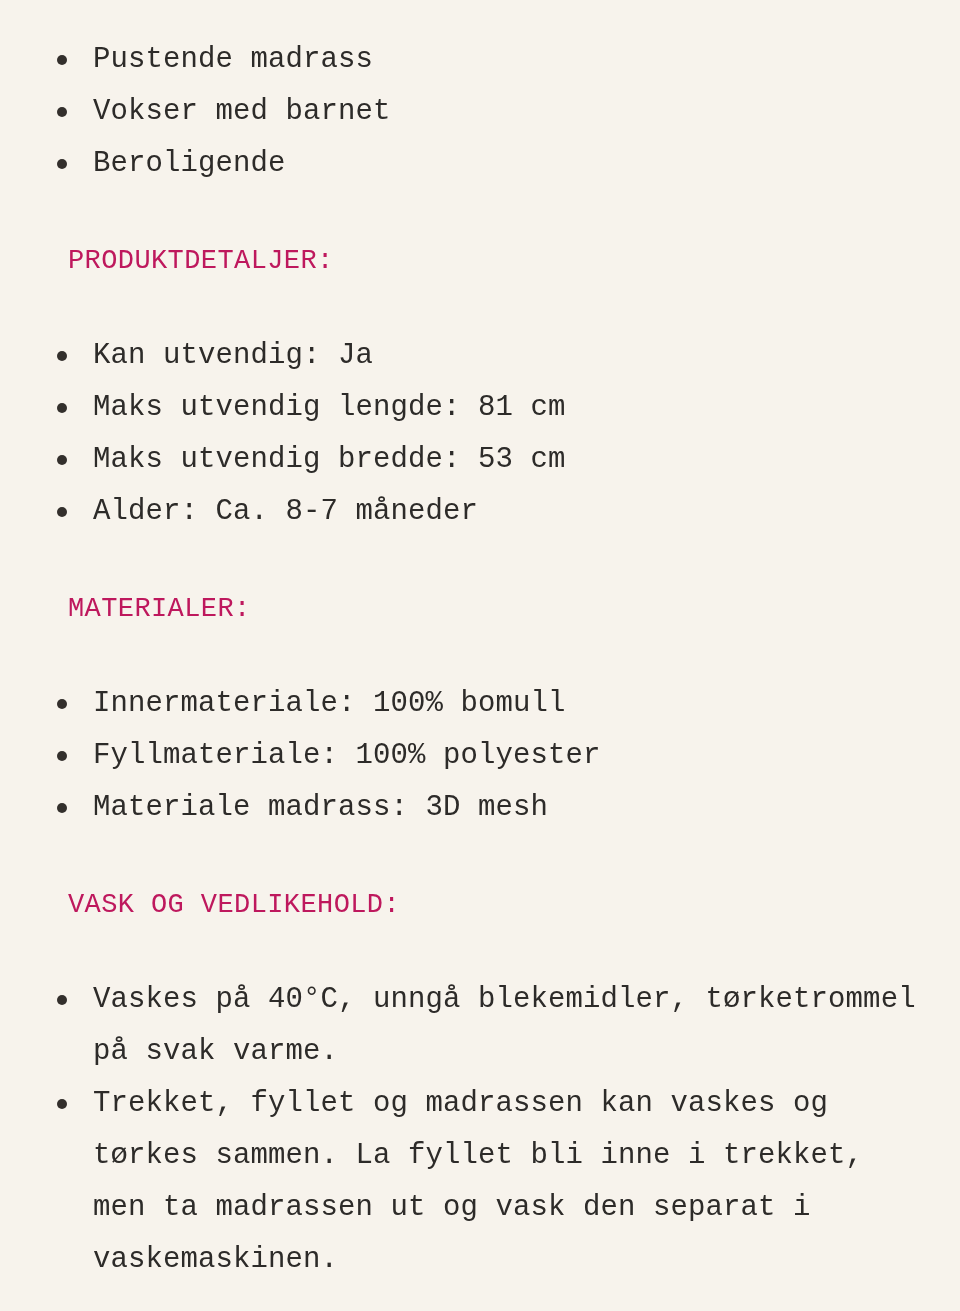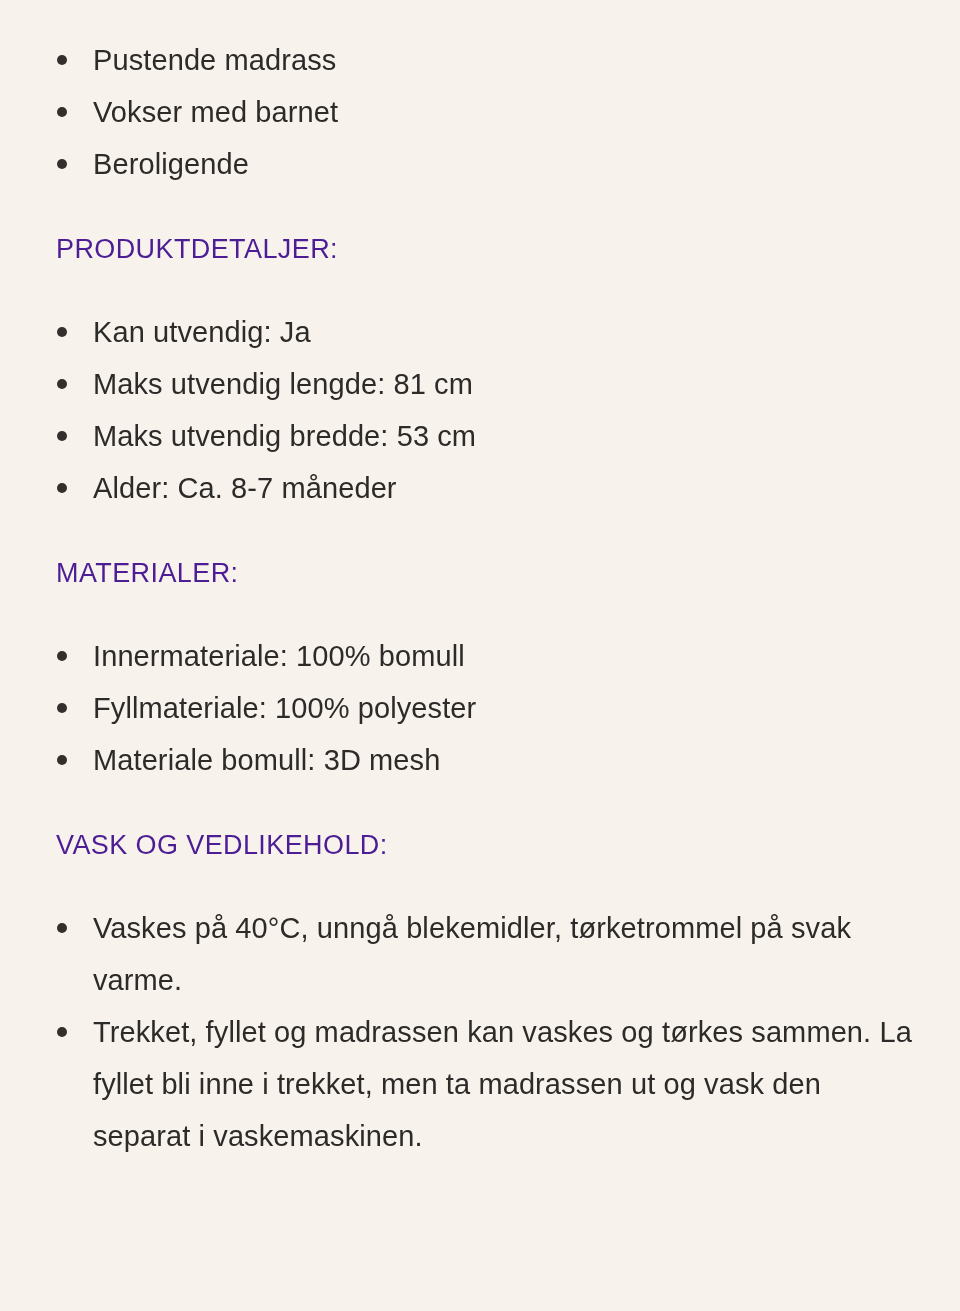--- a/index.html
+++ b/index.html
@@ -14,20 +14,21 @@
     color: #2b2b2b;
     overflow: hidden;
   }
 
   .page {
     position: relative;
     width: 960px;
     height: 1311px;
     box-sizing: border-box;
     padding: 34px 40px 0 56px;
+    font-family: Liberation Mono, monospace;
   }
 
   
   .bullet-list {
     list-style: none;
     margin: 0;
     padding: 0;
   }
 
   .bullet-item {
@@ -54,23 +55,23 @@
   
   .bullet-item.wrap {
     line-height: 52px;
   }
 
   
   .section-heading {
     font-size: 27px;
     line-height: 34px;
     letter-spacing: 0.4px;
-    color: #4c1d95;
+    color: #be185d;
     font-weight: 400;
-    margin: 0;
+    margin: 12px;
   }
 
   
   .gap-before-heading { height: 42px; }
   .gap-after-heading  { height: 40px; }
   .gap-before-heading-2 { height: 42px; }
 </style>
 </head>
 <body>
 
@@ -97,21 +98,21 @@
 
   <div class="gap-before-heading"></div>
 
   <h2 class="section-heading">MATERIALER:</h2>
 
   <div class="gap-after-heading"></div>
 
   <ul class="bullet-list">
     <li class="bullet-item">Innermateriale: 100% bomull</li>
     <li class="bullet-item">Fyllmateriale: 100% polyester</li>
-    <li class="bullet-item">Materiale bomull: 3D mesh</li>
+    <li class="bullet-item">Materiale madrass: 3D mesh</li>
   </ul>
 
   <div class="gap-before-heading-2"></div>
 
   <h2 class="section-heading">VASK OG VEDLIKEHOLD:</h2>
 
   <div class="gap-after-heading"></div>
 
   <ul class="bullet-list">
     <li class="bullet-item wrap">Vaskes på 40°C, unngå blekemidler, tørketrommel på svak varme.</li>

